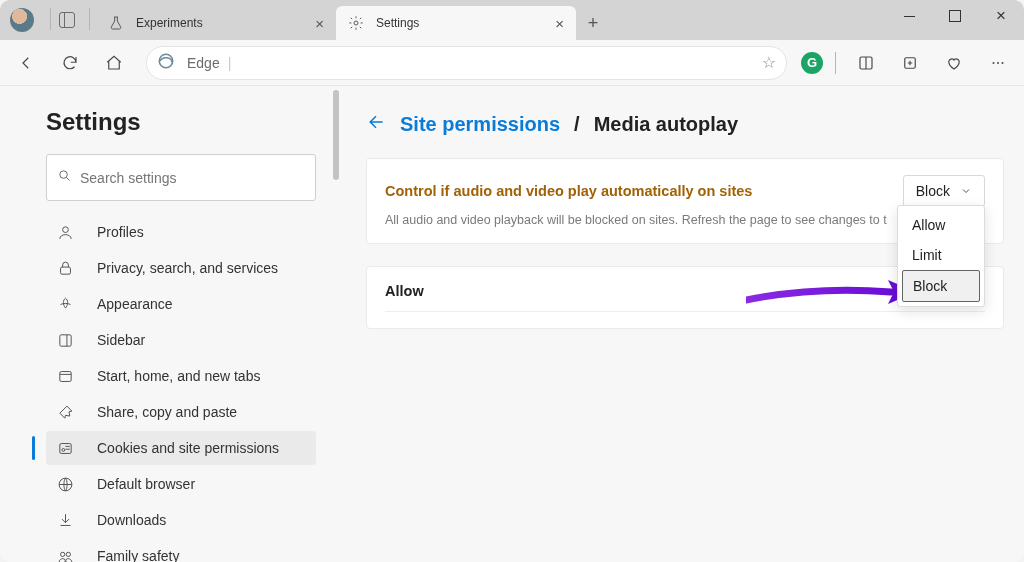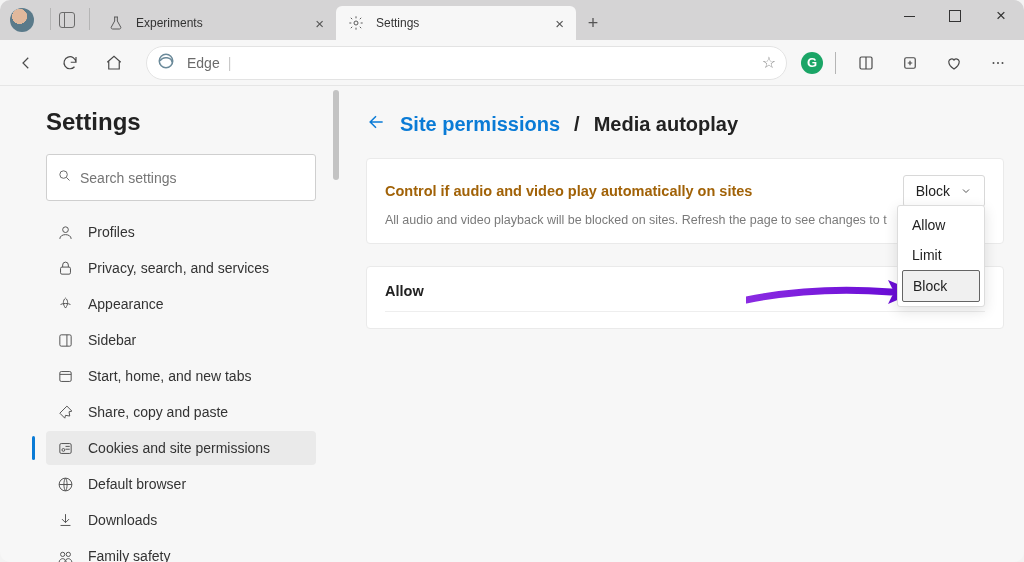--- a/index.html
+++ b/index.html
@@ -38,21 +38,21 @@
 
   
   .content { display: flex; height: calc(562px - 40px - 46px); background: #f7f7f7; }
 
   
   .sidebar { width: 340px; padding: 22px 24px 0 46px; position: relative; }
   .sidebar h1 { font-size: 24px; font-weight: 600; color: #222; margin-bottom: 18px; }
   .searchbox { display: flex; align-items: center; height: 47px; border: 1px solid #cfcfcf; background: #fff; border-radius: 3px; padding: 0 10px; gap: 8px; margin-bottom: 14px; }
   .searchbox input { border: none; outline: none; font-size: 14px; color: #707070; flex: 1; background: transparent; }
   .nav { display: flex; flex-direction: column; gap: 2px; }
-  .nav-item { display: flex; align-items: center; height: 34px; padding: 0 10px; gap: 14px; font-size: 14px; color: #333; border-radius: 4px; position: relative; }
+  .nav-item { display: flex; align-items: center; height: 34px; padding: 0 10px; gap: 23px; font-size: 14px; color: #333; border-radius: 4px; position: relative; }
   .nav-item.active { background: #eaeaea; }
   .nav-item.active:before { content: ""; position: absolute; left: -14px; top: 5px; bottom: 5px; width: 3px; background: #0a7bd6; border-radius: 2px; }
   .nav-item .ico { width: 18px; height: 18px; color: #555; display: flex; align-items: center; justify-content: center; }
   .nav-item .ico svg { width: 17px; height: 17px; stroke: #555; fill: none; stroke-width: 1.4; }
 
   .scroll-track { position: absolute; right: 0; top: 0; bottom: 0; width: 8px; }
   .scroll-thumb { position: absolute; left: 1px; top: 4px; width: 6px; height: 90px; background: #c3c3c3; border-radius: 3px; }
 
   
   .main { flex: 1; padding: 26px 20px 0 26px; position: relative; }

